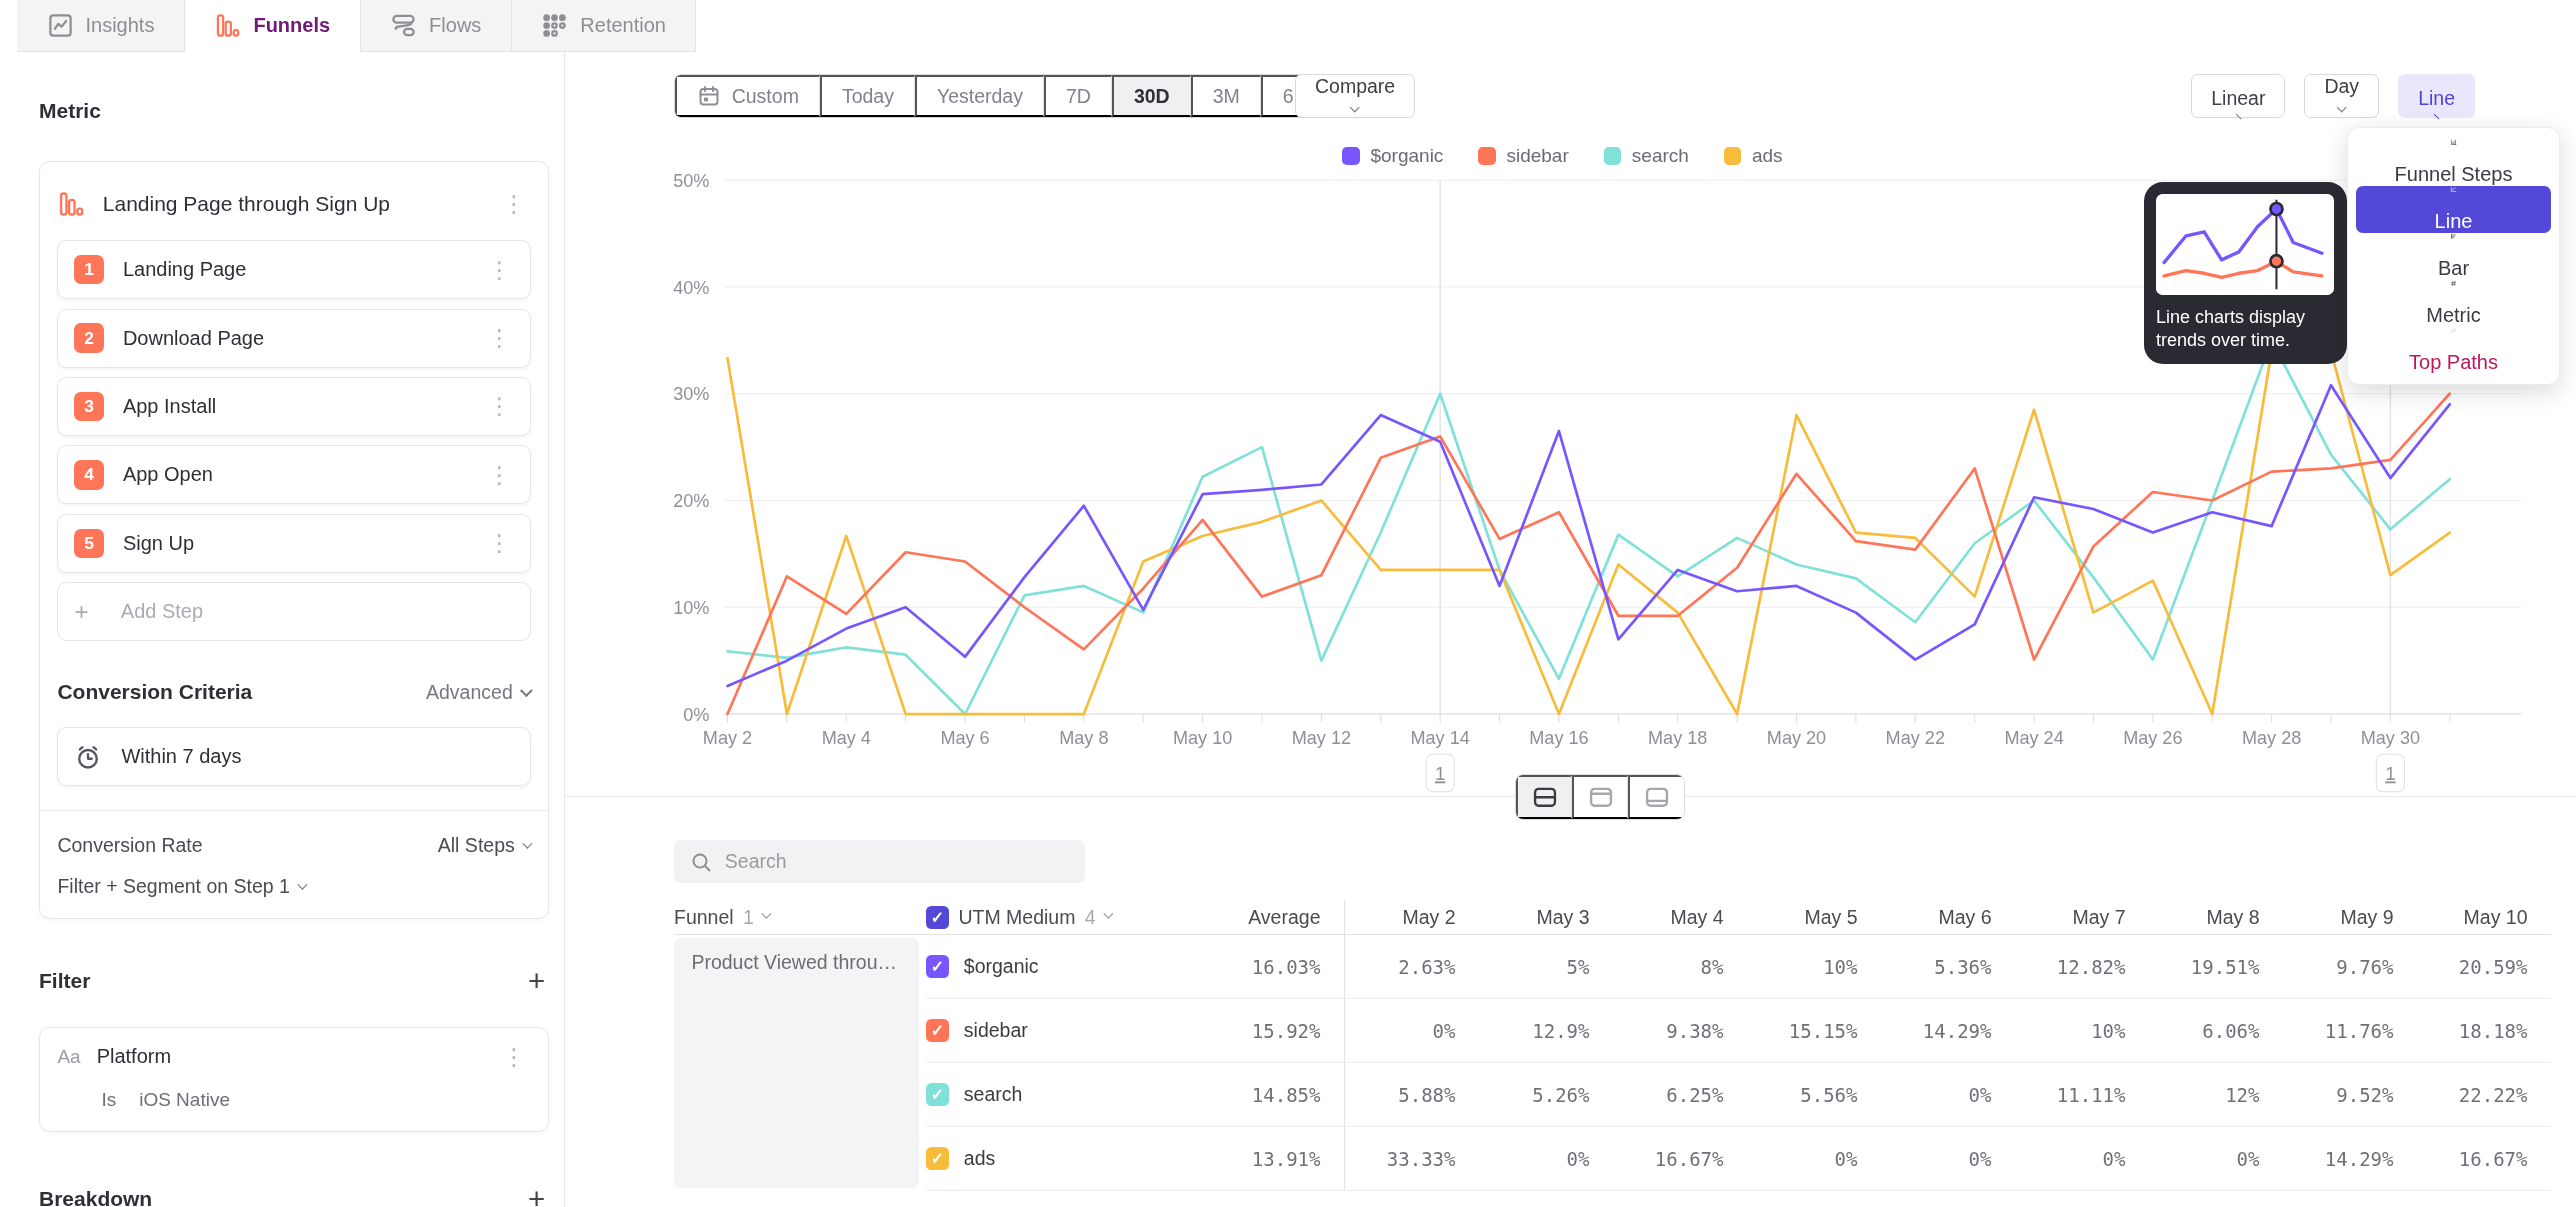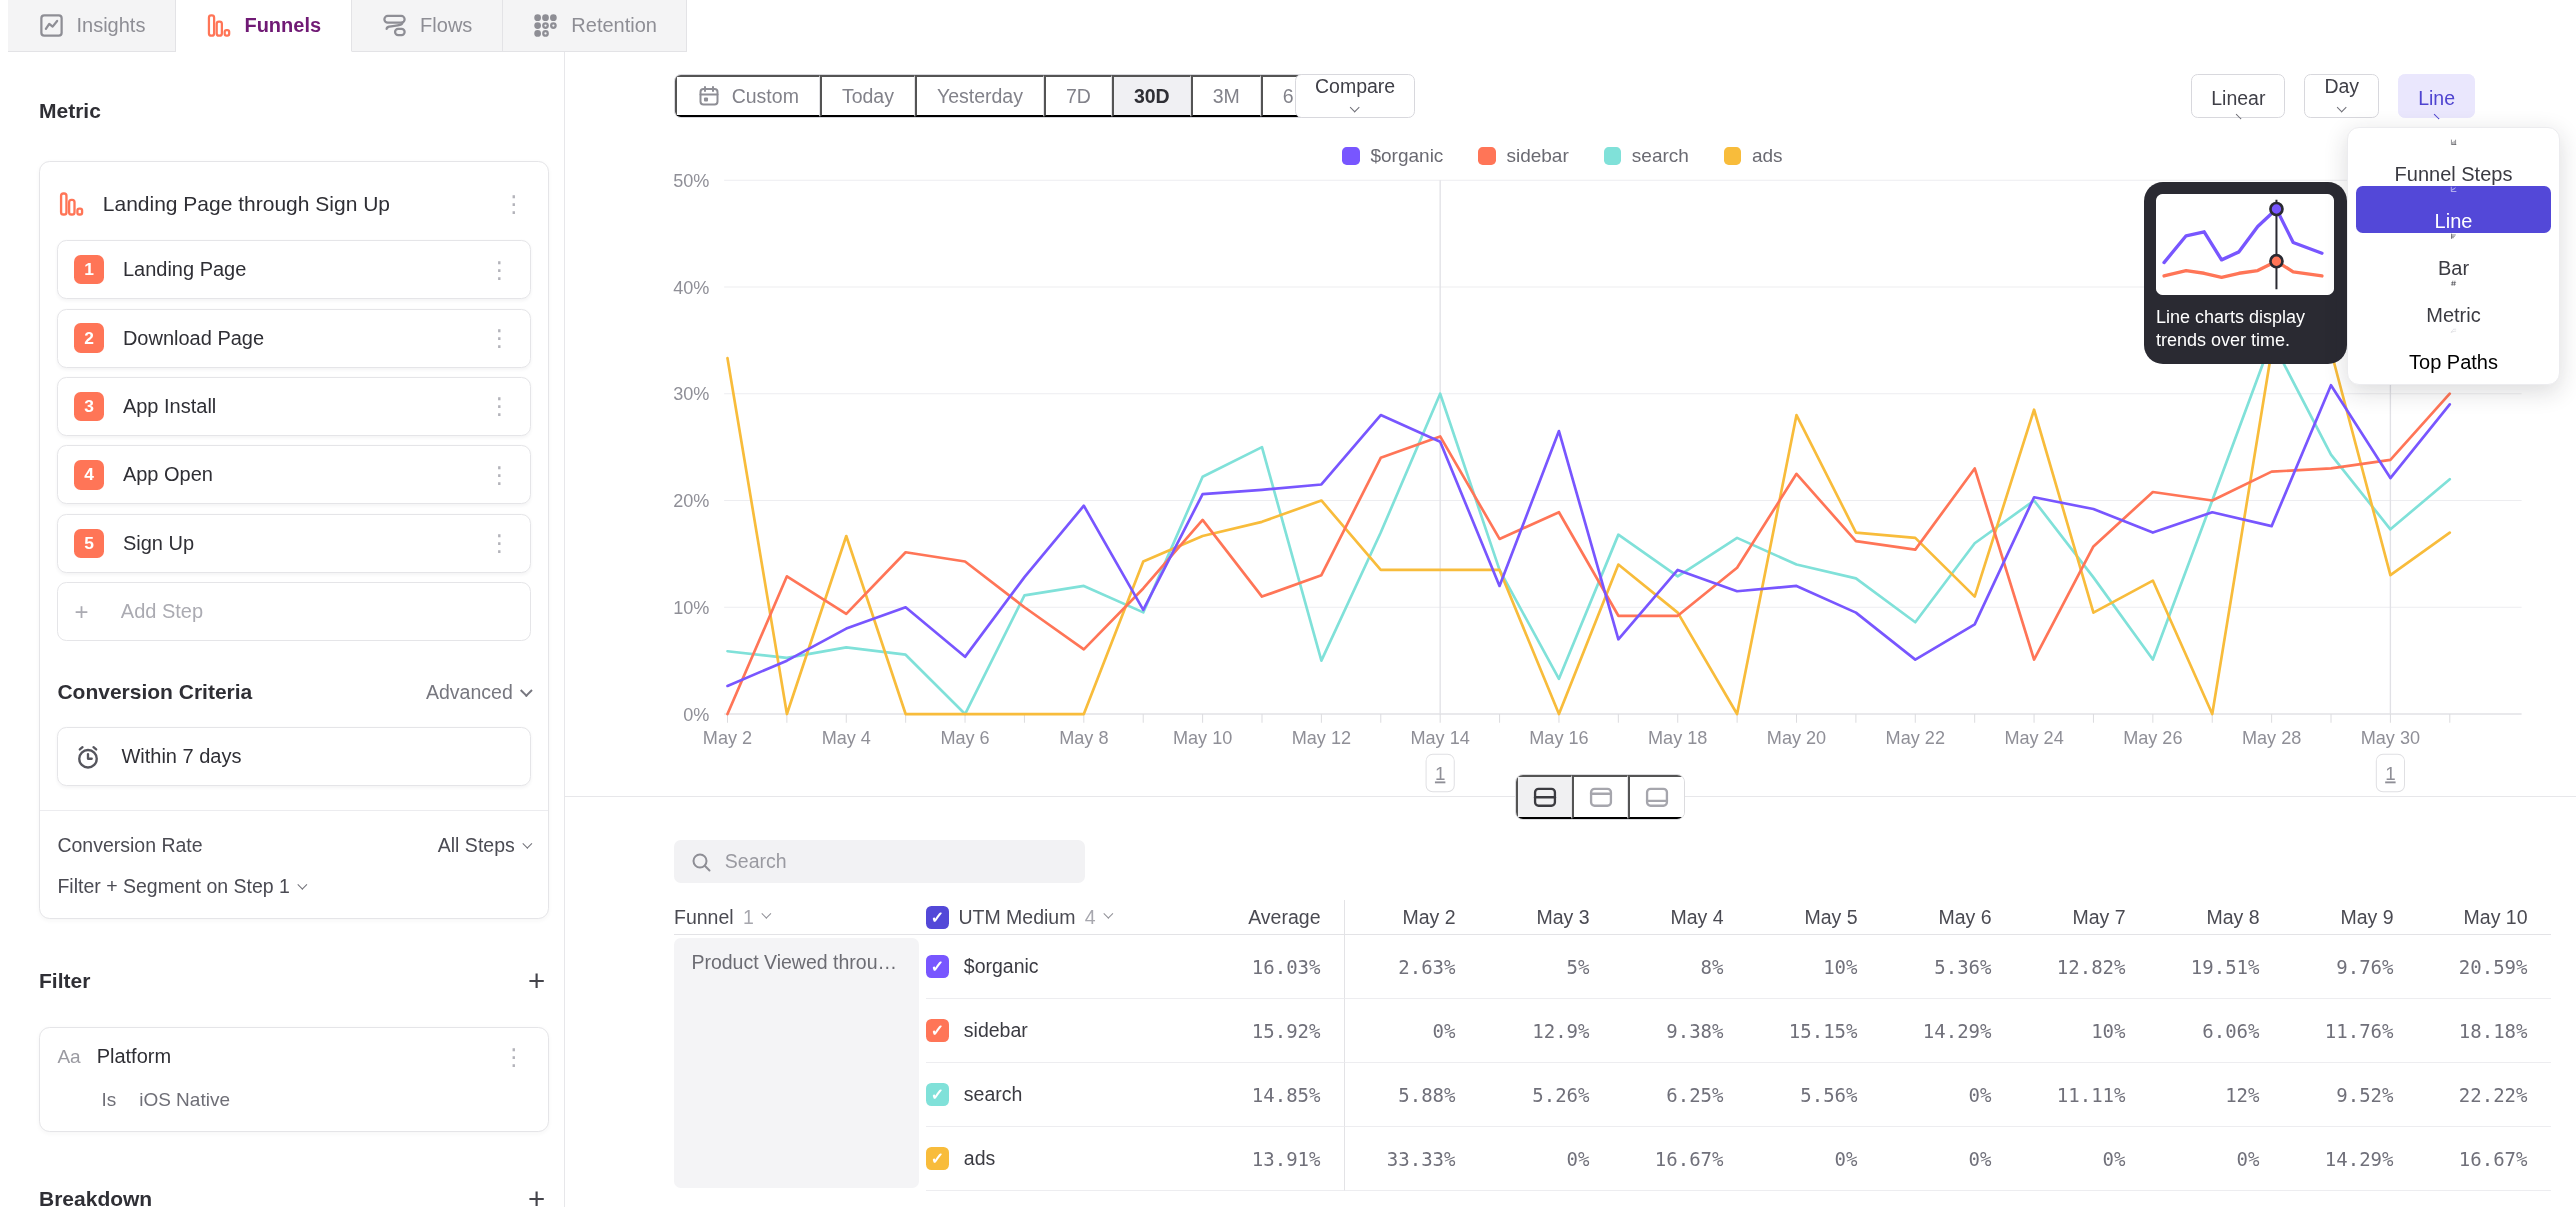--- a/index.html
+++ b/index.html
@@ -1,21 +1,21 @@
 <!DOCTYPE html>
 <html style="font-size:10.7px"><head>
 <meta charset="utf-8">
 <style>
   * { margin:0; padding:0; box-sizing:border-box; }
   html,body { width:2576px; height:1208px; overflow:hidden; background:#fff;
     font-family:"Liberation Sans", sans-serif; color:#35353c; }
   .abs { position:absolute; }
 
   
-  #tab-bar { left:8px; top:0; height:52px; display:flex; z-index:5; }
+  #tab-bar { left:17px; top:0; height:52px; display:flex; z-index:5; }
   .tab { display:flex; align-items:center; gap:12px; padding:0 29.5px; height:52px;
     background:#f4f4f5; border-right:0.7px solid #e3e3e6; border-bottom:0.7px solid #e3e3e6;
     font-size:20px; color:#8e8e95; }
   .tab svg { width:27px; height:27px; }
   .tab.active { background:#fff; border-bottom:0.7px solid #fff; color:#701a75; font-weight:bold; }
   .tab.active svg { color:#FF7557; }
 
   
   #sidebar { left:0; top:52px; width:565px; height:1155px; background:#fff;
     border-right:0.7px solid #e7e7ea; padding:0 14.8px 0 39px; }
@@ -120,21 +120,21 @@
     font-size:19.5px; color:#6c6c73; white-space:nowrap; overflow:hidden; text-overflow:ellipsis; }
 
   
   #chart-type-menu { left:2347px; top:127px; width:213px; background:#fff; border:0.7px solid #ececef;
     border-radius:12px; box-shadow:0 6.7px 23px rgba(30,30,40,.16); padding:10.7px 8px; z-index:20; }
   .menu-item { height:47px; border-radius:6.7px; display:flex; align-items:center; gap:17.4px;
     padding:0 13.4px; font-size:20px; color:#3b3b42; cursor:pointer;flex-direction:column; }
   .menu-item svg { width:27px; height:27px; color:#3b3b42; }
   .menu-item.selected { background:#5348d8; color:#fff; }
   .menu-item.selected svg { color:#fff; }
-  .menu-item.disabled { color:#000000; cursor:default; }
+  .menu-item.disabled { color:#be185d; cursor:default; }
   .menu-item.disabled svg { color:#cdcdd3; }
 
   
   #chart-tooltip { left:2144px; top:182px; width:203px; background:#2a2a32; border-radius:19px;
     padding:12px; z-index:15; color:#fff; }
   #mini-chart { background:#fff; border-radius:6.7px; width:178px; height:101px; display:block; }
   #tooltip-caption { font-size:18px; line-height:1.28; margin-top:10.7px; }
   #tooltip-arrow { position:absolute; right:-10px; top:31px; width:0; height:0;
     border-top:9.4px solid transparent; border-bottom:9.4px solid transparent; border-left:10.7px solid #2a2a32; }
 </style>

